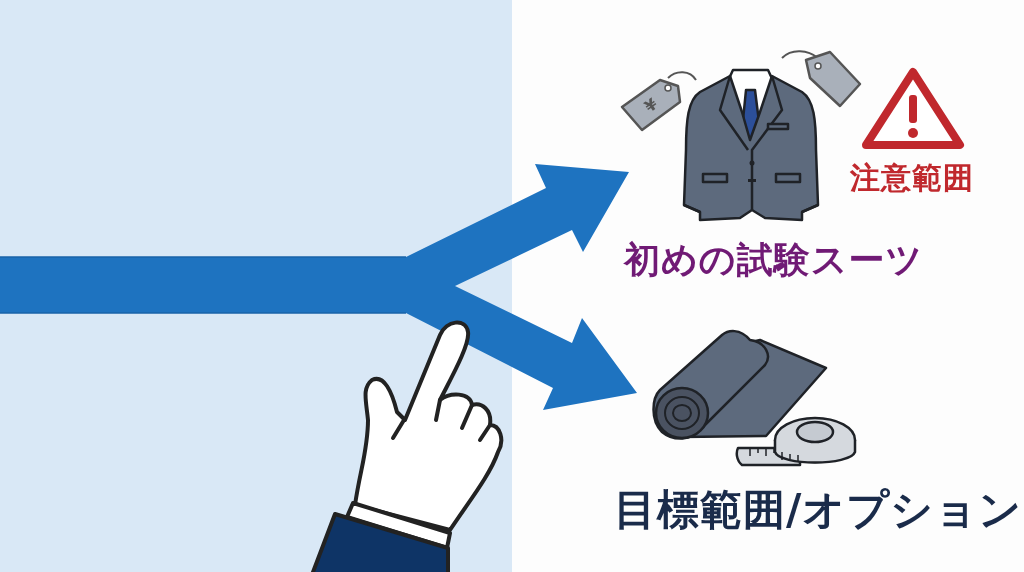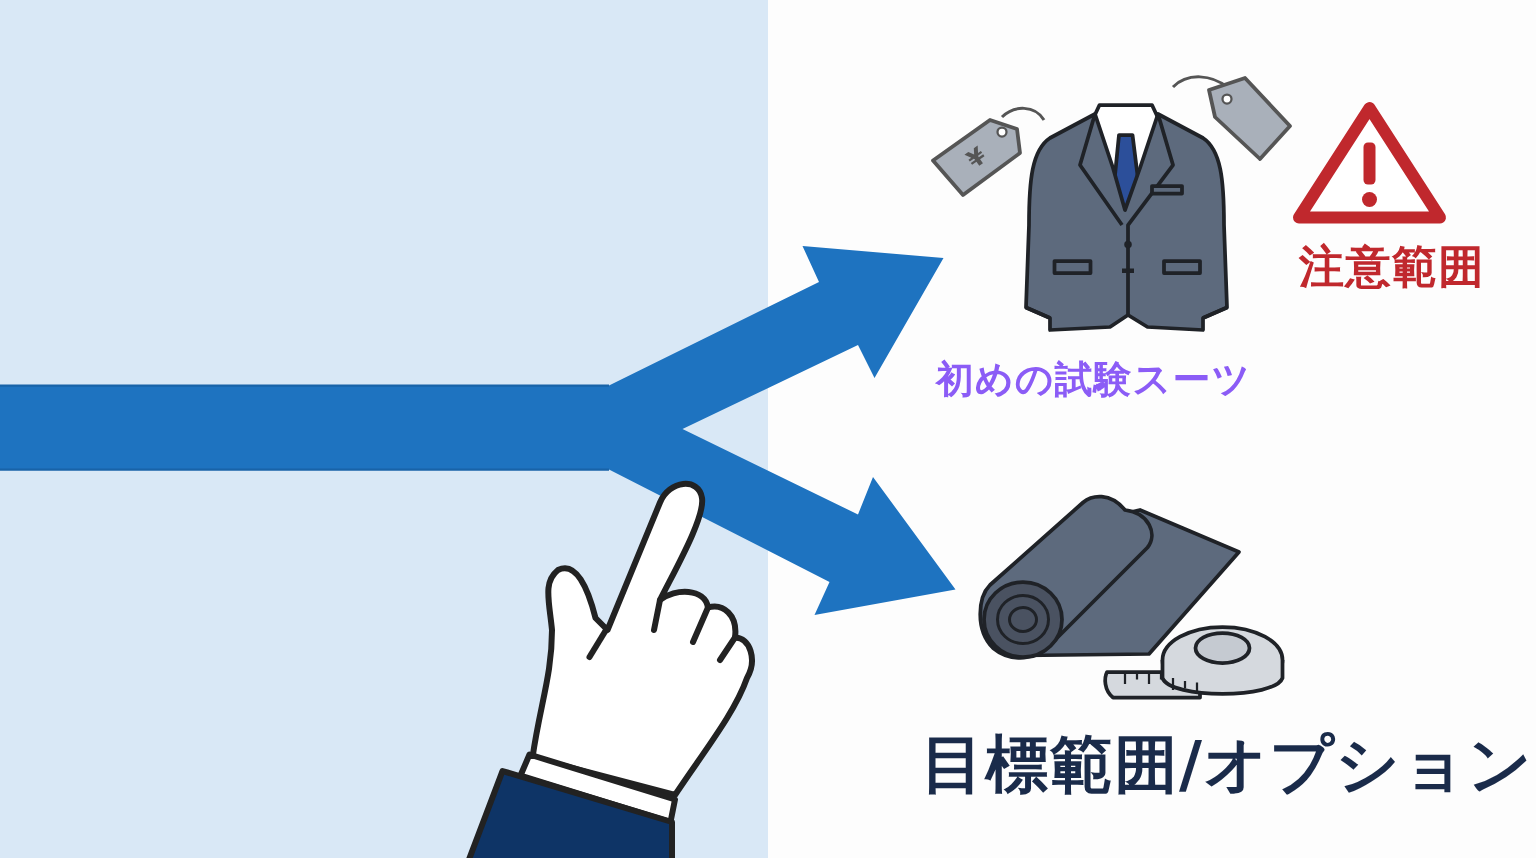--- a/index.html
+++ b/index.html
@@ -2,23 +2,23 @@
 <html><head>
 <meta charset="utf-8">
 <style>
   html, body { margin:0; padding:0; }
   body { width:1024px; height:572px; overflow:hidden; background:#ffffff; position:relative;
          font-family:"DejaVu Sans", "Liberation Sans", sans-serif; }
   .left-panel { position:absolute; left:0; top:0; width:512px; height:572px; background:#d9e8f6; }
   .right-panel { position:absolute; left:512px; top:0; width:512px; height:572px; background:#fdfdfd; }
   svg.art { position:absolute; left:0; top:0; width:1024px; height:572px; }
   .label { position:absolute; font-weight:bold; white-space:nowrap; letter-spacing:1px; }
-  .label-suit { left:624px; top:236px; font-size:25px; color:#8b5cf6; }
+  .label-suit { left:624px; top:236px; font-size:36px; color:#701a75; }
   .label-option { left:614px; top:482px; font-size:42px; color:#1a2b4a; }
-  .label-warning { left:850px; top:158px; font-size:30px; color:#c0282d;margin-left:16px; }
+  .label-warning { left:850px; top:158px; font-size:30px; color:#c0282d; }
 </style>
 </head>
 <body>
 
 <div class="left-panel"></div>
 <div class="right-panel"></div>
 
 <svg class="art" viewBox="0 0 1024 572" xmlns="http://www.w3.org/2000/svg">
 
   <g>

